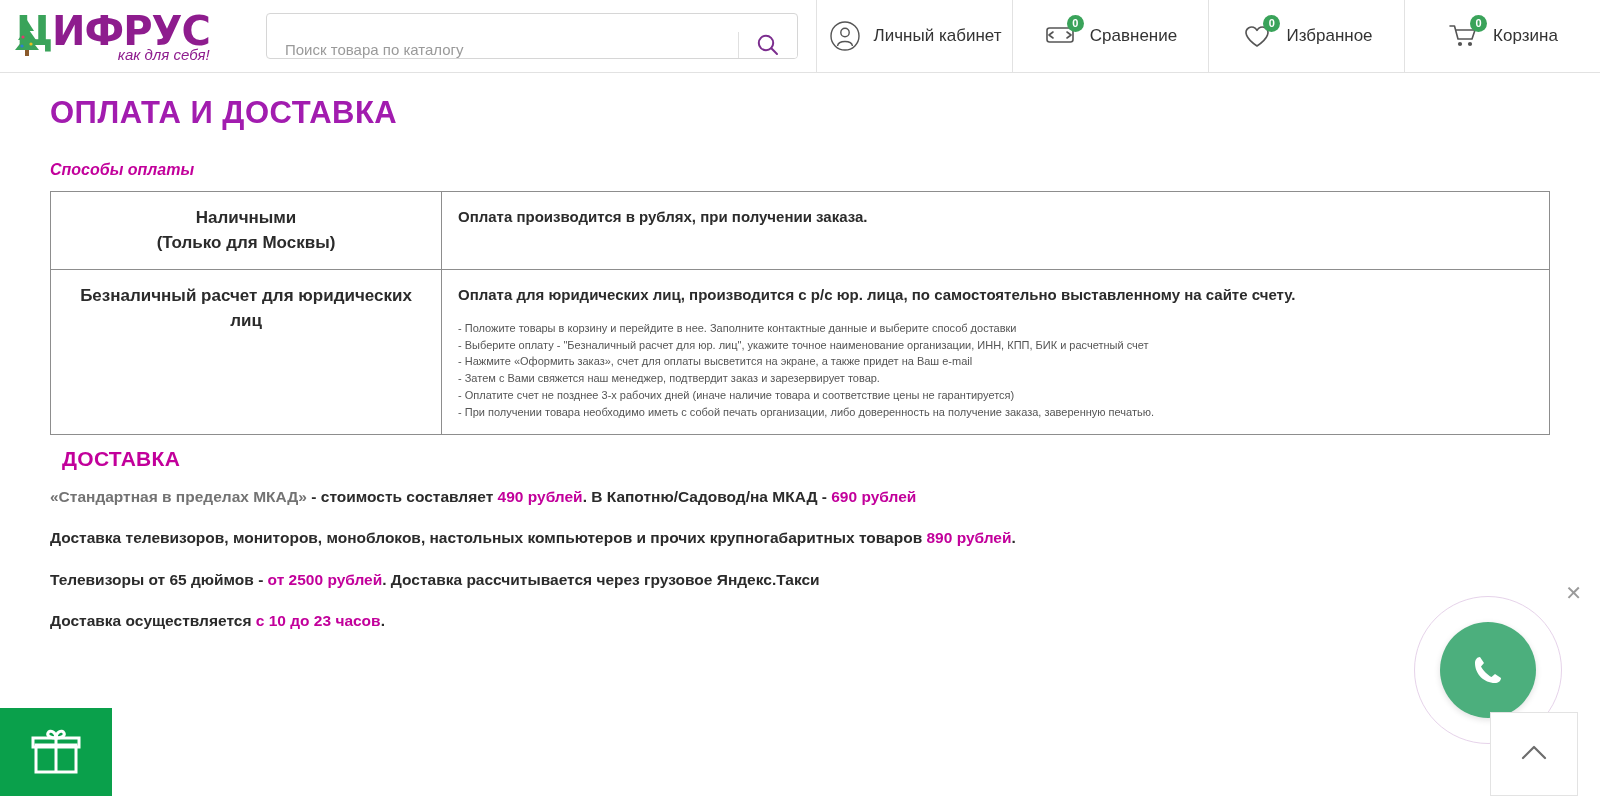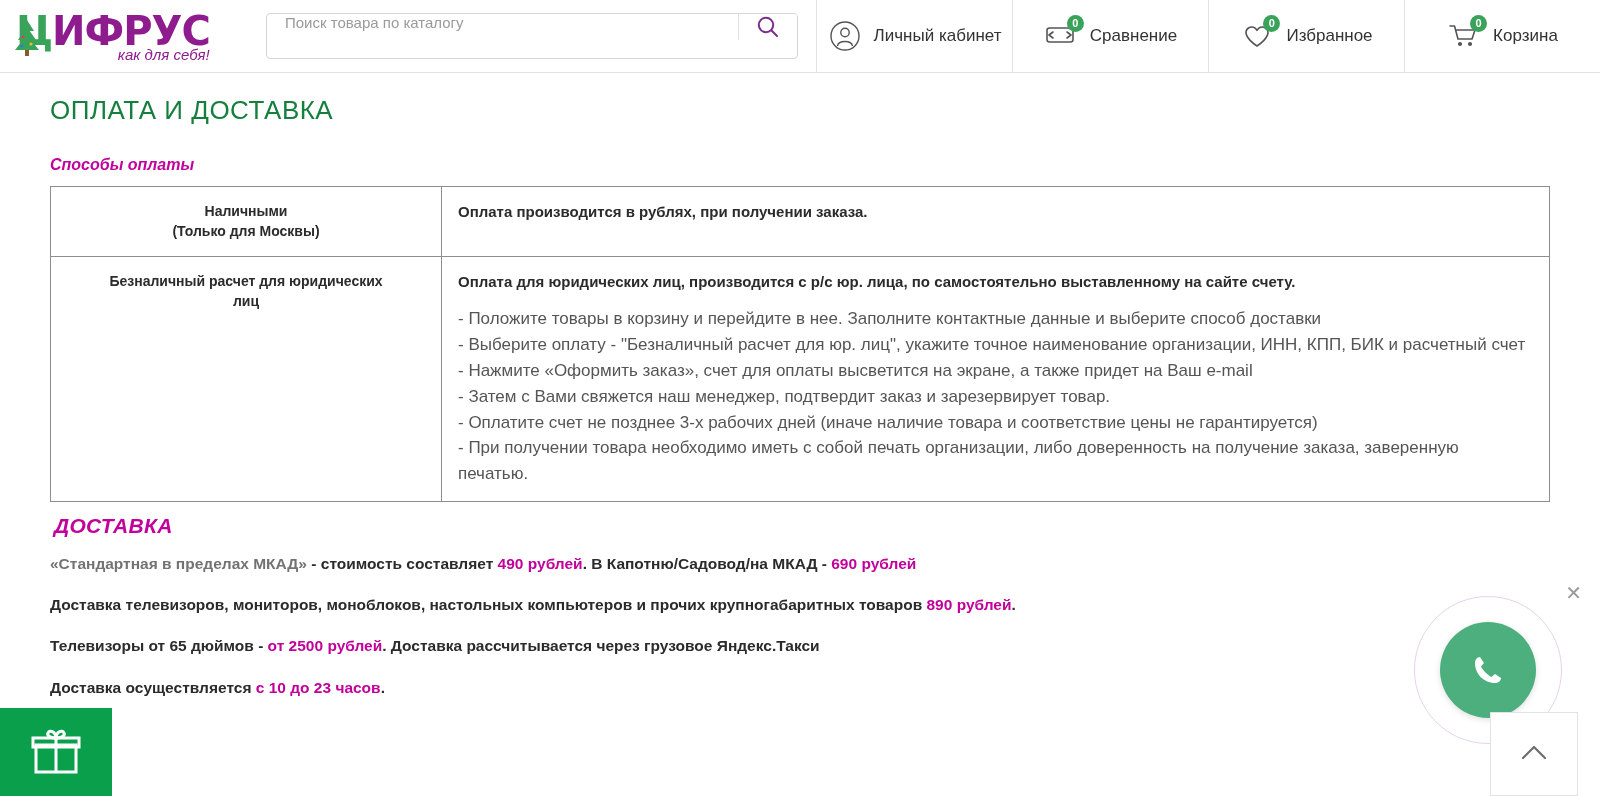--- a/index.html
+++ b/index.html
@@ -61,21 +61,21 @@
   }
 
   .search-wrap {
     flex: 0 0 550px;
     display: flex;
     align-items: center;
     padding-left: 8px;
   }
   .search-box {
     display: flex;
-    align-items: flex-start;
+    align-items: flex-end;
     width: 530px;
     height: 44px;
     border: 1px solid #d6d6d6;
     border-radius: 4px;
     overflow: hidden;
     background: #fff;
   }
   .search-box input {
     flex: 1;
     border: 0;
@@ -139,25 +139,25 @@
     padding: 0 1px;
     box-sizing: border-box;
   }
 
   
   .content {
     padding: 22px 50px 0 50px;
     box-sizing: border-box;
   }
   h1.page-title {
-    font-size: 26px;
-    font-weight: 400;
+    font-size: 31px;
+    font-weight: 700;
     letter-spacing: 0.5px;
     margin: 0 0 30px 0;
-    color: #15803d;
+    color: #a21caf;
     font-family: "Liberation Sans", sans-serif;
   }
   .section-label {
     color: #c2009b;
     font-style: italic;
     font-weight: bold;
     font-size: 16px;
     margin-bottom: 12px;
   }
 
@@ -168,46 +168,45 @@
   }
   table.pay td {
     border: 1px solid #8d8d8d;
     vertical-align: top;
     padding: 14px 16px;
   }
   td.pay-name {
     width: 358px;
     text-align: center;
     font-weight: bold;
-    font-size: 14px;
+    font-size: 17px;
     color: #2b2b2b;
     line-height: 1.45;
   }
   td.pay-desc {
     font-size: 15px;
     color: #2b2b2b;
     line-height: 1.45;
   }
   td.pay-desc .intro {
     font-weight: bold;
     display: block;
     margin-bottom: 14px;
   }
   td.pay-desc .steps div {
     color: #555;
     line-height: 1.52;
-    font-size: 17px;
+    font-size: 11px;
   }
 
   h2.delivery-title {
     color: #c2009b;
-    font-style: italic;
     font-weight: bold;
     font-size: 21px;
-    margin: 12px 0 16px 4px;
+    margin: 12px 0 16px 12px;
     letter-spacing: 0.3px;
   }
   .delivery-line {
     font-size: 15.5px;
     font-weight: bold;
     color: #2b2b2b;
     margin-bottom: 21px;
     line-height: 1.3;
   }
   .delivery-line .pink { color: #c2009b; }

